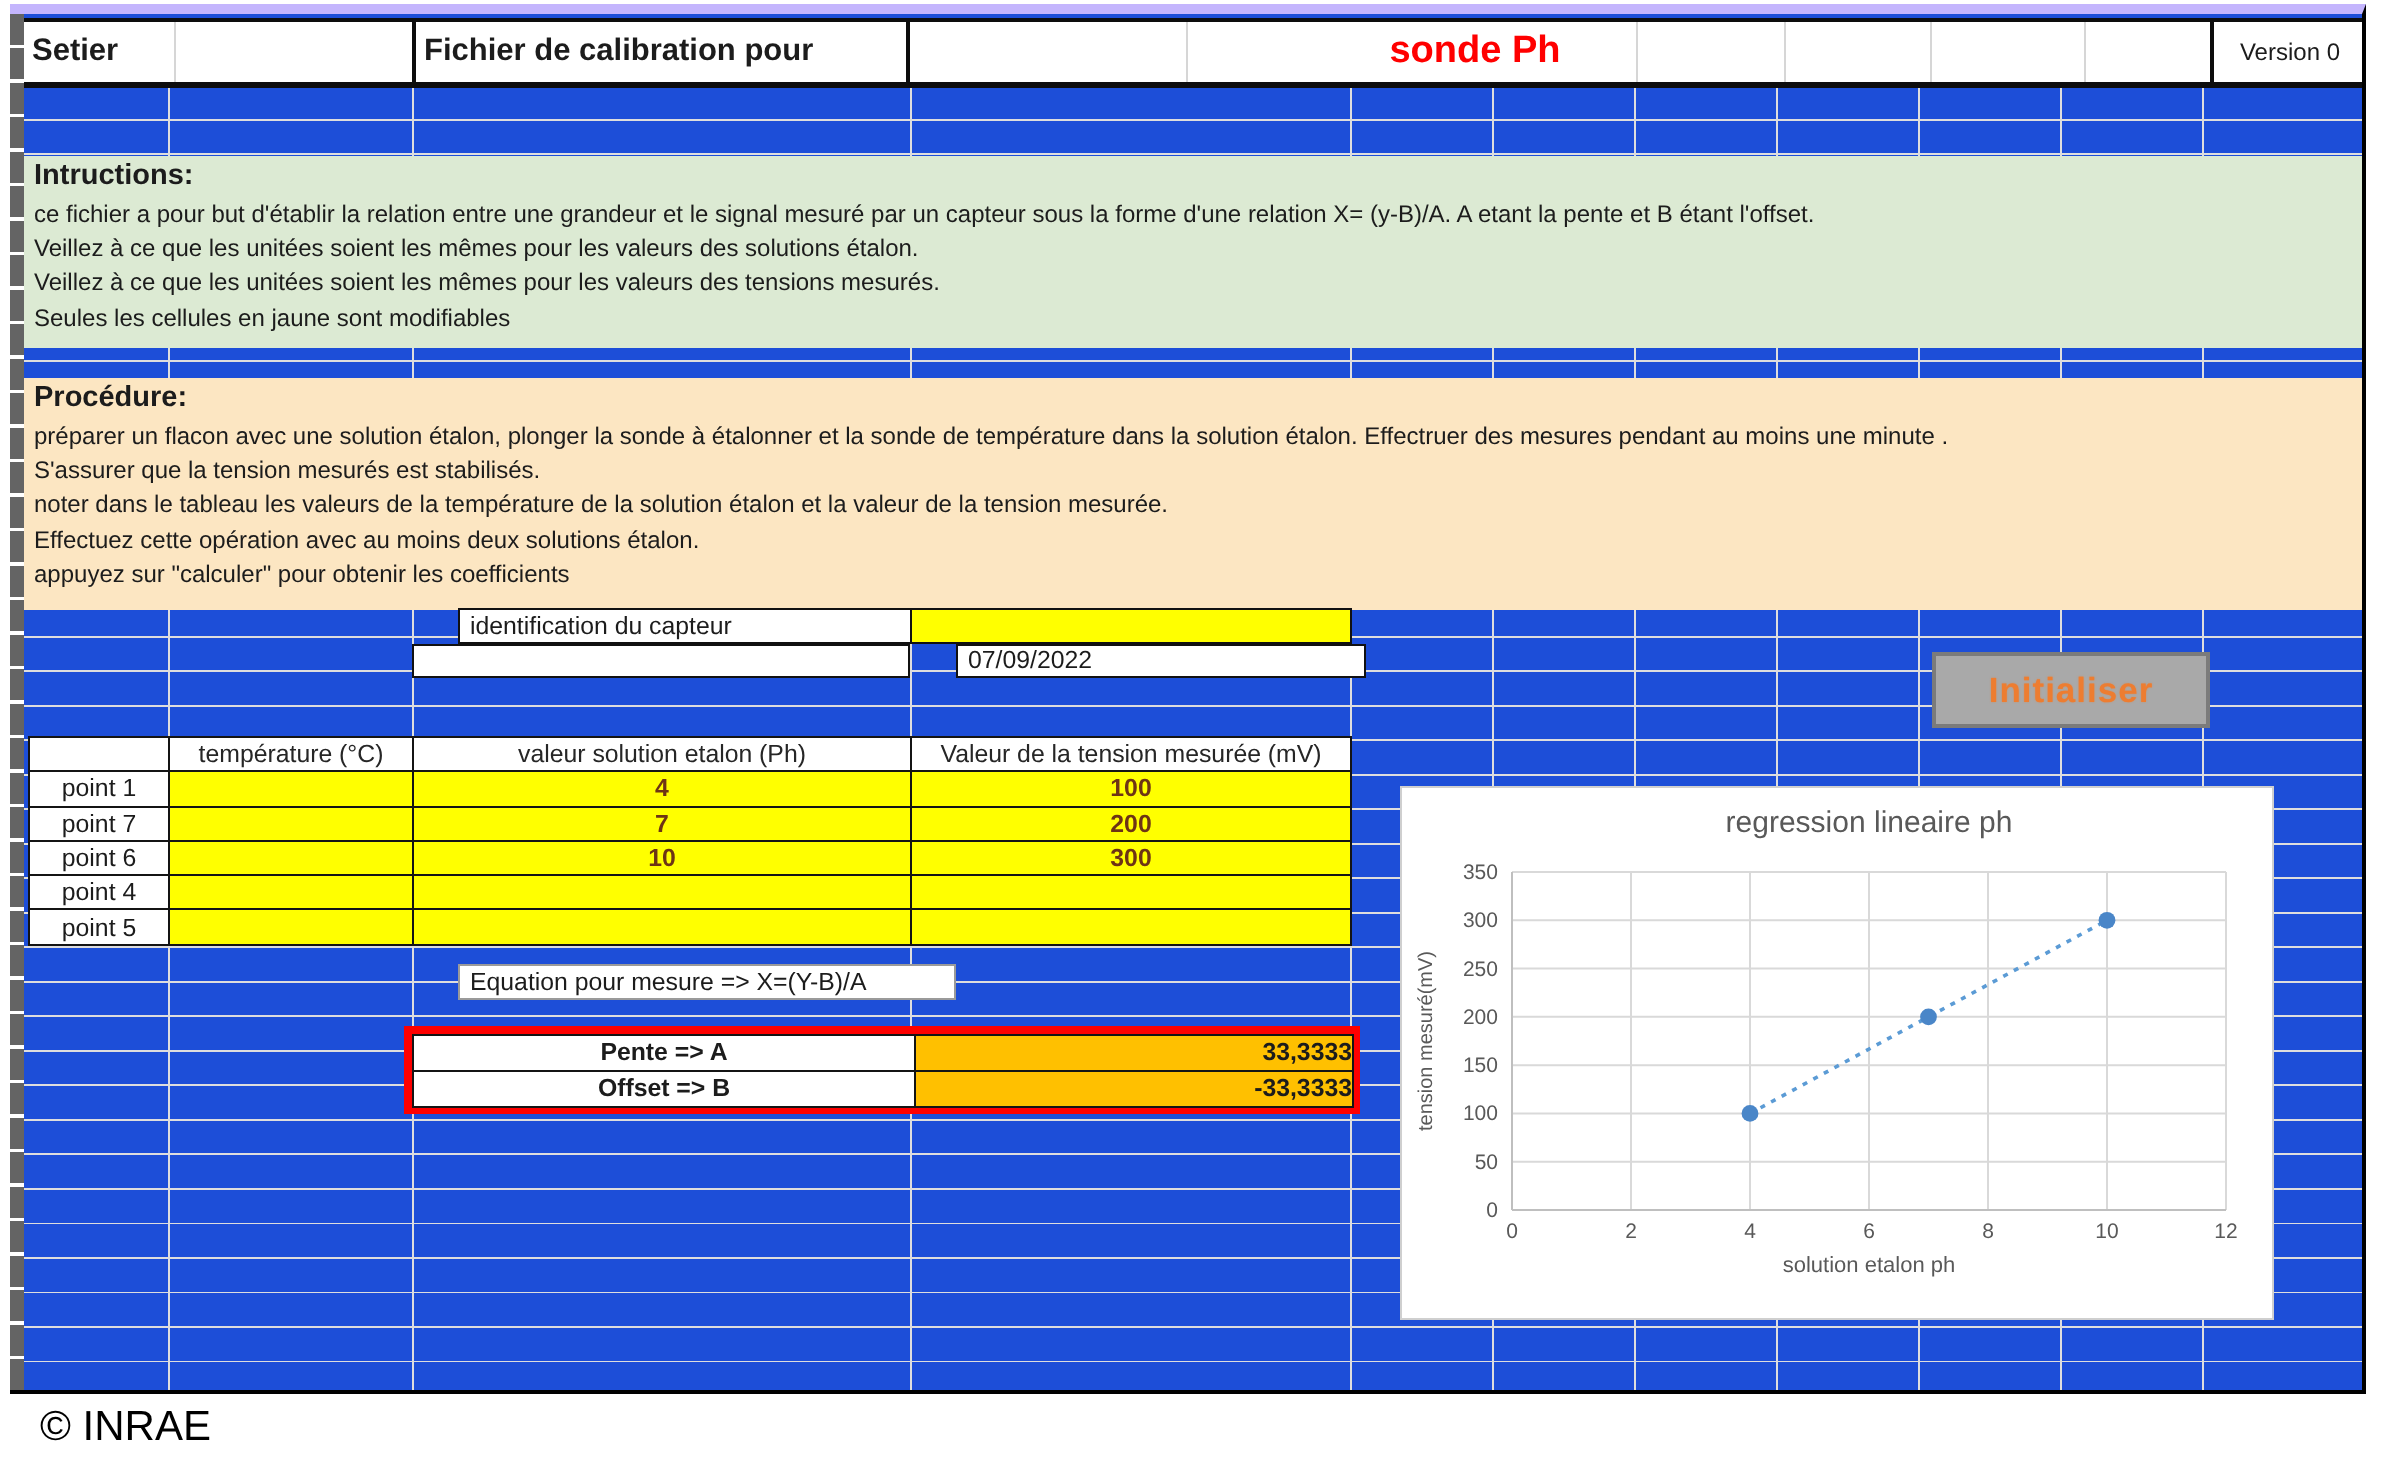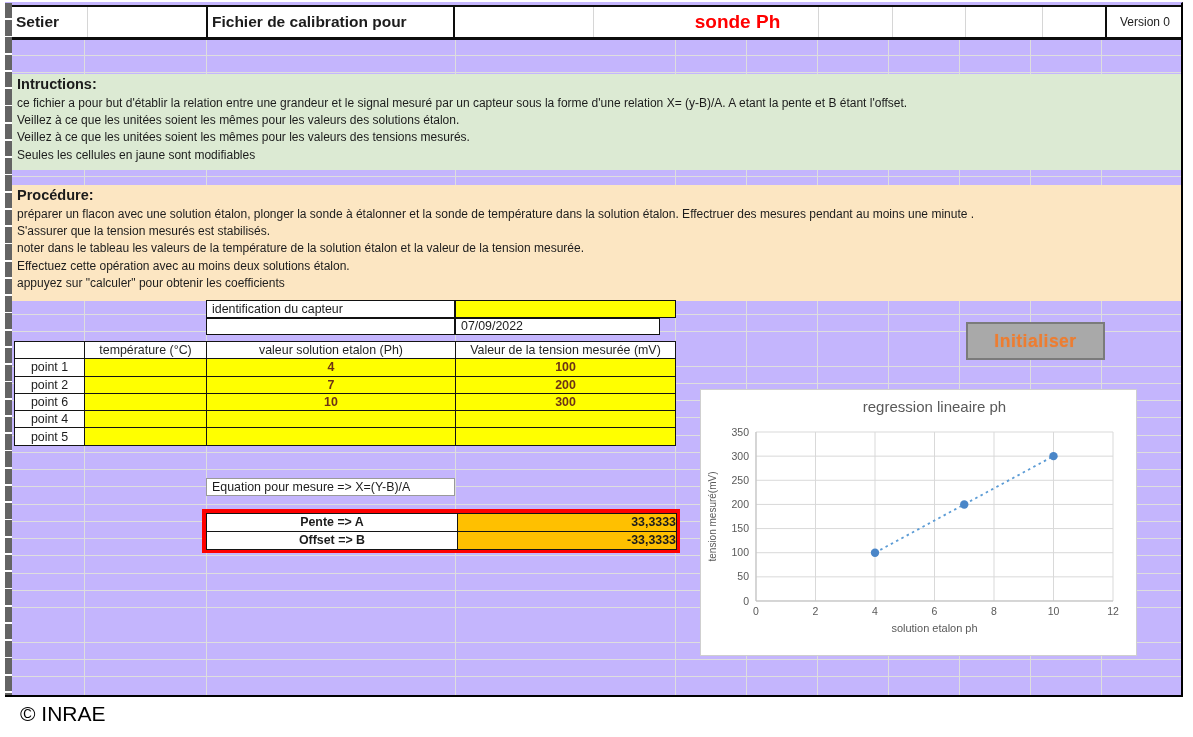--- a/index.html
+++ b/index.html
@@ -2,22 +2,22 @@
 <html><head>
 <meta charset="utf-8">
 <style>
   * { margin:0; padding:0; box-sizing:border-box; }
   html,body { background:#fff; }
   body { font-family:"Liberation Sans","DejaVu Sans",sans-serif; color:#1c1c1c; }
   .canvas { position:relative; width:1193px; height:737px; background:#fff; overflow:hidden; }
 
   
   .sheet { position:absolute; left:5px; top:2px; width:1178px; height:695px;
-           background:#c4b5fd; border-right:2px solid #000; border-bottom:2px solid #000;
-           border-top:1px solid #c4b5fd;padding-left:37px; }
+           background:#1d4ed8; border-right:2px solid #000; border-bottom:2px solid #000;
+           border-top:5px solid #c4b5fd;padding-left:37px; }
   .rowstrip { position:absolute; left:0; top:0; bottom:0; width:7px; z-index:3;
               background:repeating-linear-gradient(to bottom,#646464 0 15.3px,#ffffff 15.3px 17.25px); }
   .hgrid { position:absolute; left:7px; right:0; top:36px; bottom:0; z-index:0;
            background:repeating-linear-gradient(to bottom,transparent 0 16.25px,#dedede 16.25px 17.25px); }
   .vline { position:absolute; top:36px; bottom:0; width:1px; background:#dedede; z-index:0; }
 
   
   .hdr { position:absolute; left:7px; right:0; top:2px; height:35px; z-index:2; background:#fff;
          border-top:2px solid #0d0d0d; border-bottom:3px solid #0d0d0d; }
   .hdr .hcell { position:absolute; top:0; bottom:0; display:flex; align-items:center; white-space:nowrap; }
@@ -31,30 +31,30 @@
   .block { position:absolute; left:7px; right:0; z-index:1; padding:2px 0 0 5px;margin-top:16px; }
   .block .bhead { font-weight:bold; font-size:14.5px; height:19px; }
   .block .bline { font-size:12px; height:17.2px; line-height:17.2px; white-space:nowrap; overflow:hidden; }
   .green { top:55px; height:96px; background:#dcead3; }
   .orange { top:166px; height:116px; background:#fce6c2; }
 
   
   .cell { position:absolute; z-index:2; display:flex; align-items:center; font-size:12.4px;
           background:#fff; border:1px solid #111; white-space:nowrap; }
   .yellow { background:#FFFF00; }
-  .padl { padding-left:5px; }
+  .padl { padding-left:5px;margin-left:23px; }
 
   
   .init-btn { position:absolute; left:961px; top:319px; width:139px; height:38px; z-index:2;
               background:#a9a9a9; border:2px solid #7b7b7b; color:#ED7D31; font-weight:bold;
               font-size:17.5px; display:flex; align-items:center; justify-content:center;
               text-shadow:0 0 1px rgba(237,125,49,.55); letter-spacing:.5px; cursor:pointer; }
 
   
-  table.cal { position:absolute; left:9px; top:338px; z-index:2; border-collapse:collapse; table-layout:fixed; }
+  table.cal { position:absolute; left:9px; top:361px; z-index:2; border-collapse:collapse; table-layout:fixed; }
   table.cal td { border:1px solid #141414; height:17.3px; padding:0 2px; text-align:center;
                  font-size:12.4px; background:#fff; overflow:hidden; white-space:nowrap; }
   table.cal td.yc { background:#FFFF00; }
   table.cal td.val { font-weight:bold; color:#6d3415; }
   table.cal tr.hd td { color:#262626; }
 
   
   .equation { left:201px; top:475px; width:249px; height:18px; border:1px solid #9a9a9a; }
   .redbox { position:absolute; left:197px; top:505.5px; width:478px; height:44px; z-index:2;
             border:4px solid #fe0000; background:#fff; }
@@ -142,21 +142,21 @@
         <td>valeur solution etalon (Ph)</td>
         <td>Valeur de la tension mesurée (mV)</td>
       </tr>
       <tr>
         <td>point 1</td>
         <td class="yc"></td>
         <td class="yc val">4</td>
         <td class="yc val">100</td>
       </tr>
       <tr>
-        <td>point 2</td>
+        <td>point 7</td>
         <td class="yc"></td>
         <td class="yc val">7</td>
         <td class="yc val">200</td>
       </tr>
       <tr>
         <td>point 6</td>
         <td class="yc"></td>
         <td class="yc val">10</td>
         <td class="yc val">300</td>
       </tr>

